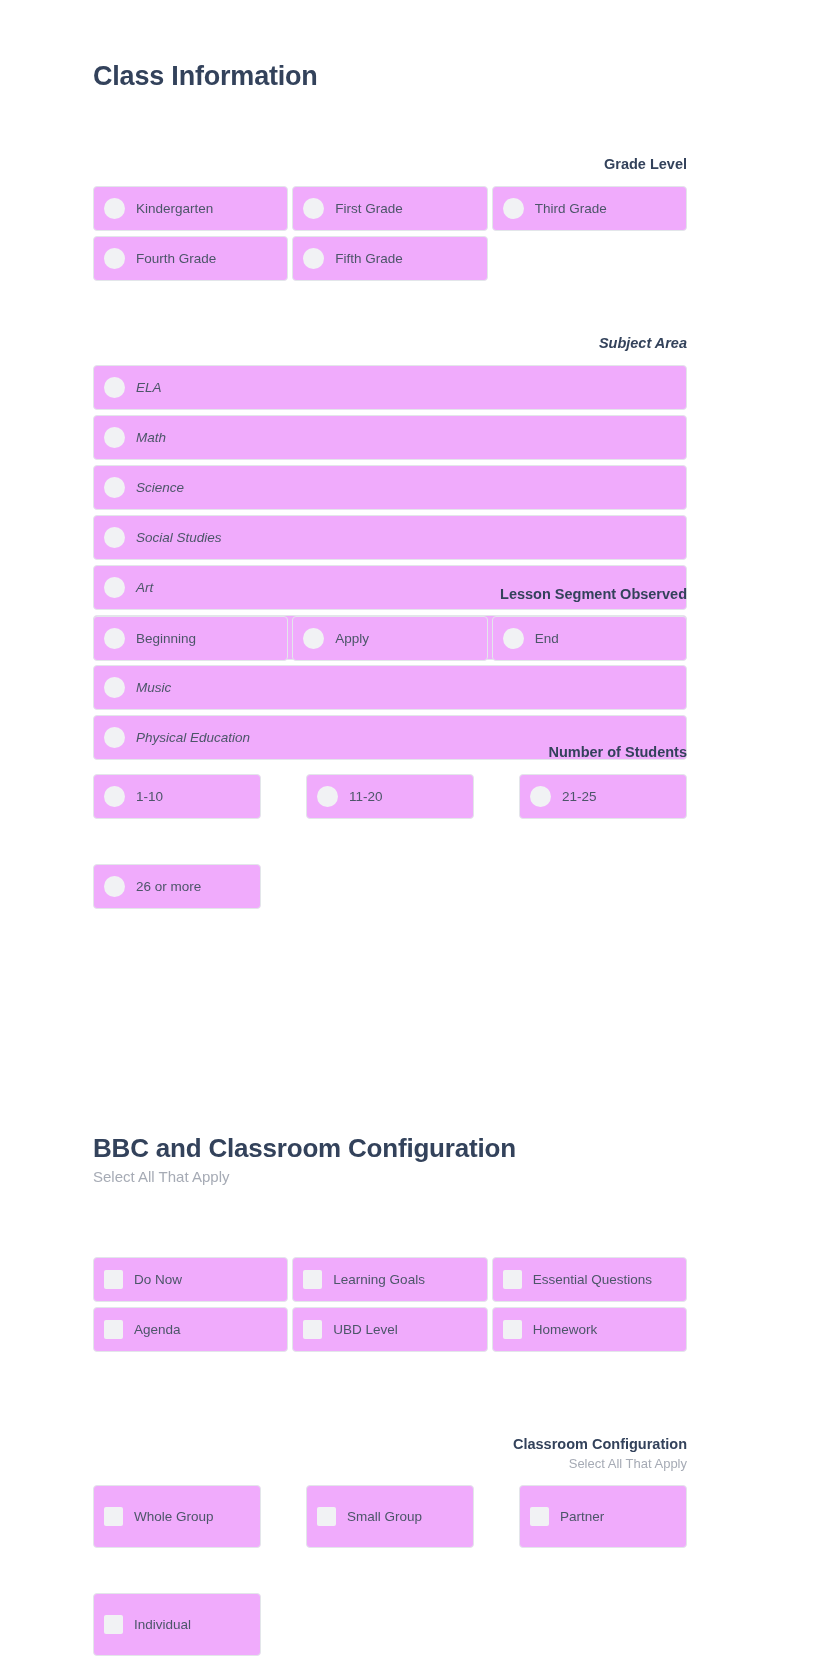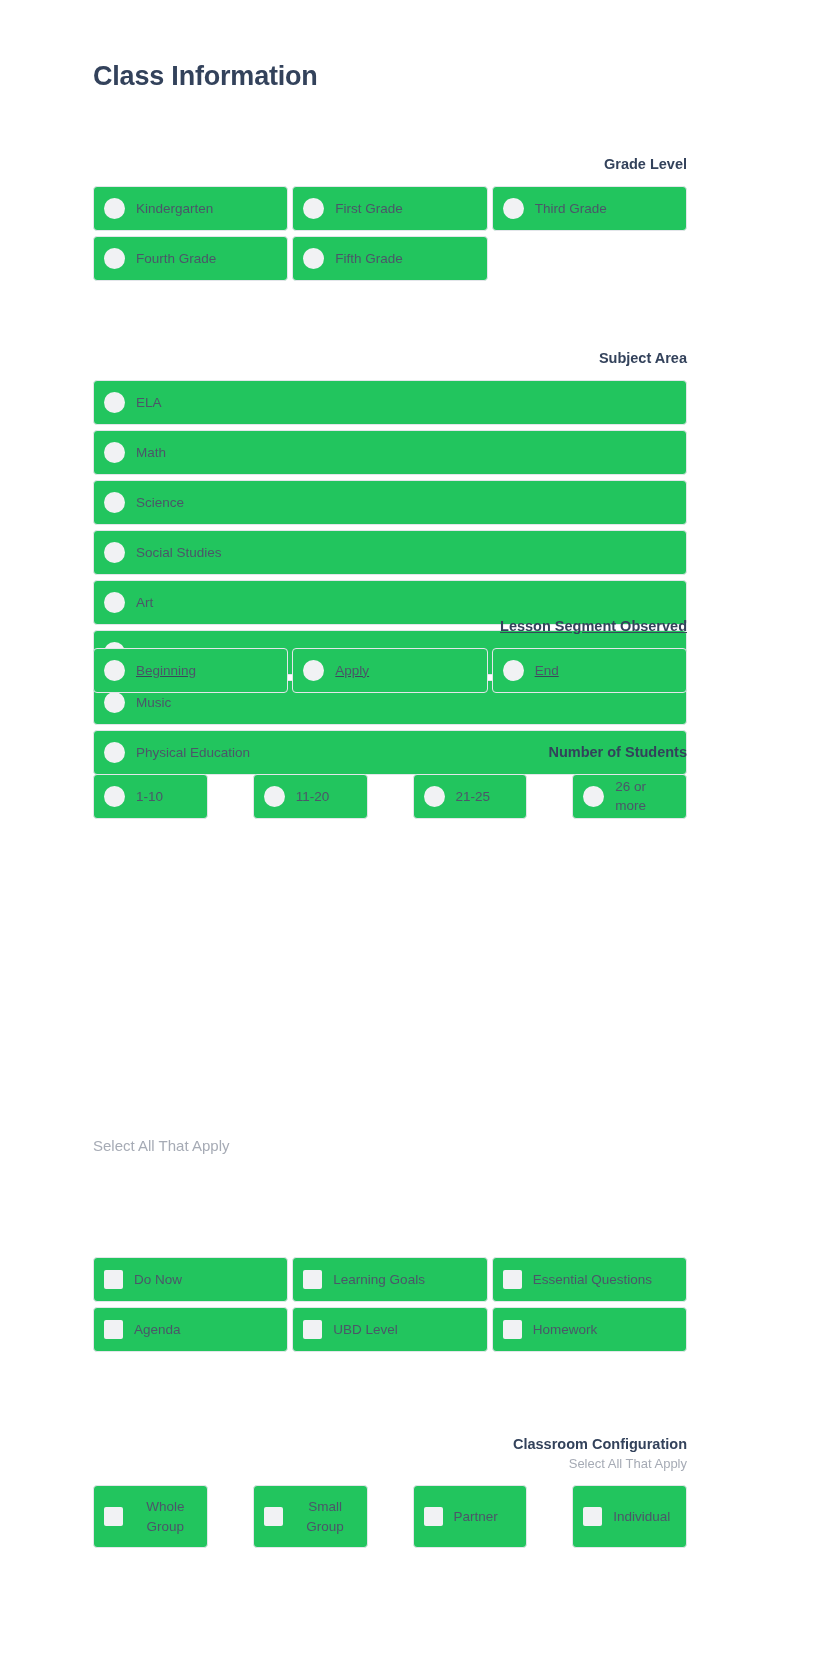--- a/index.html
+++ b/index.html
@@ -70,26 +70,26 @@
     margin-top: 1px;
   }
 
   
   .opt-grid {
     display: grid;
     gap: 5px 4px;
   }
   .cols-3 { grid-template-columns: repeat(3, 1fr); }
   .cols-2 { grid-template-columns: repeat(1, 1fr); }
-  .cols-4 { grid-template-columns: repeat(4, 1fr); gap: 45px; }
+  .cols-4 { grid-template-columns: repeat(3, 1fr); gap: 45px; }
 
   .option {
     display: flex;
     align-items: center;
-    background: #22c55e;
+    background: #f0abfc;
     border: 1px solid #e3e6ea;
     border-radius: 4px;
     padding: 0 10px;
     min-height: 45px;
     cursor: pointer;
   }
 
   .option.tall { min-height: 63px; align-items: center; text-align: center; }
 
   .radio-mark {
@@ -113,22 +113,22 @@
   .option-label {
     font-size: 13.5px;
     font-weight: normal;
     color: #4c5669;
     line-height: 1.45;
   }
 
   
   .blk-title        { position: absolute; top: 60px; }
   .blk-grade        { position: absolute; top: 155px; width: 594px; }
-  .blk-subject      { position: absolute; top: 349px; width: 594px; }
-  .blk-segment      { position: absolute; top: 617px; width: 594px; text-decoration: underline; }
+  .blk-subject      { position: absolute; top: 334px; width: 594px; font-style: italic; }
+  .blk-segment      { position: absolute; top: 585px; width: 594px; }
   .blk-students     { position: absolute; top: 743px; width: 594px; }
   .blk-bbc-title    { position: absolute; top: 1133px; width: 594px; }
   .blk-blackboard   { position: absolute; top: 1257px; width: 594px; }
   .blk-classroom    { position: absolute; top: 1435px; width: 594px; }
 
   .group-head { margin-bottom: 12px; text-align: right; }
 </style>
 </head>
 <body>
 
@@ -245,20 +245,21 @@
           <span class="option-label">21-25</span>
         </div>
         <div class="option">
           <span class="radio-mark"></span>
           <span class="option-label">26 or more</span>
         </div>
       </div>
     </div>
 
     <div class="blk-bbc-title">
+      <h2 class="section-title">BBC and Classroom Configuration</h2>
       <div class="section-subtitle">Select All That Apply</div>
     </div>
 
     <div class="blk-blackboard">
       <div class="opt-grid cols-3">
         <div class="option">
           <span class="check-mark"></span>
           <span class="option-label">Do Now</span>
         </div>
         <div class="option">

